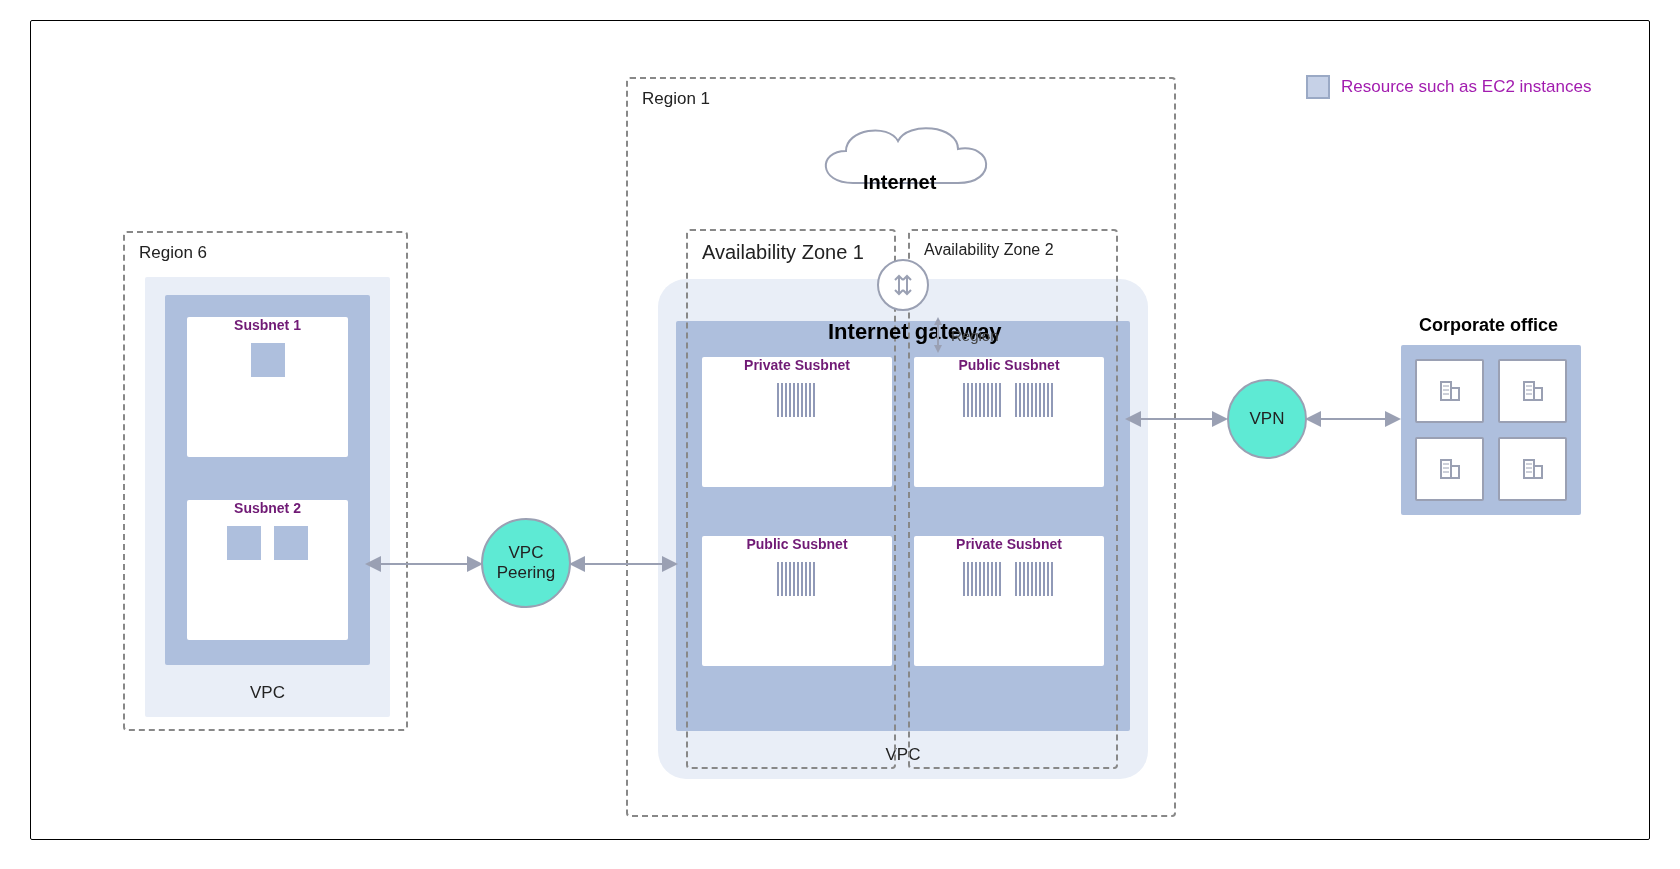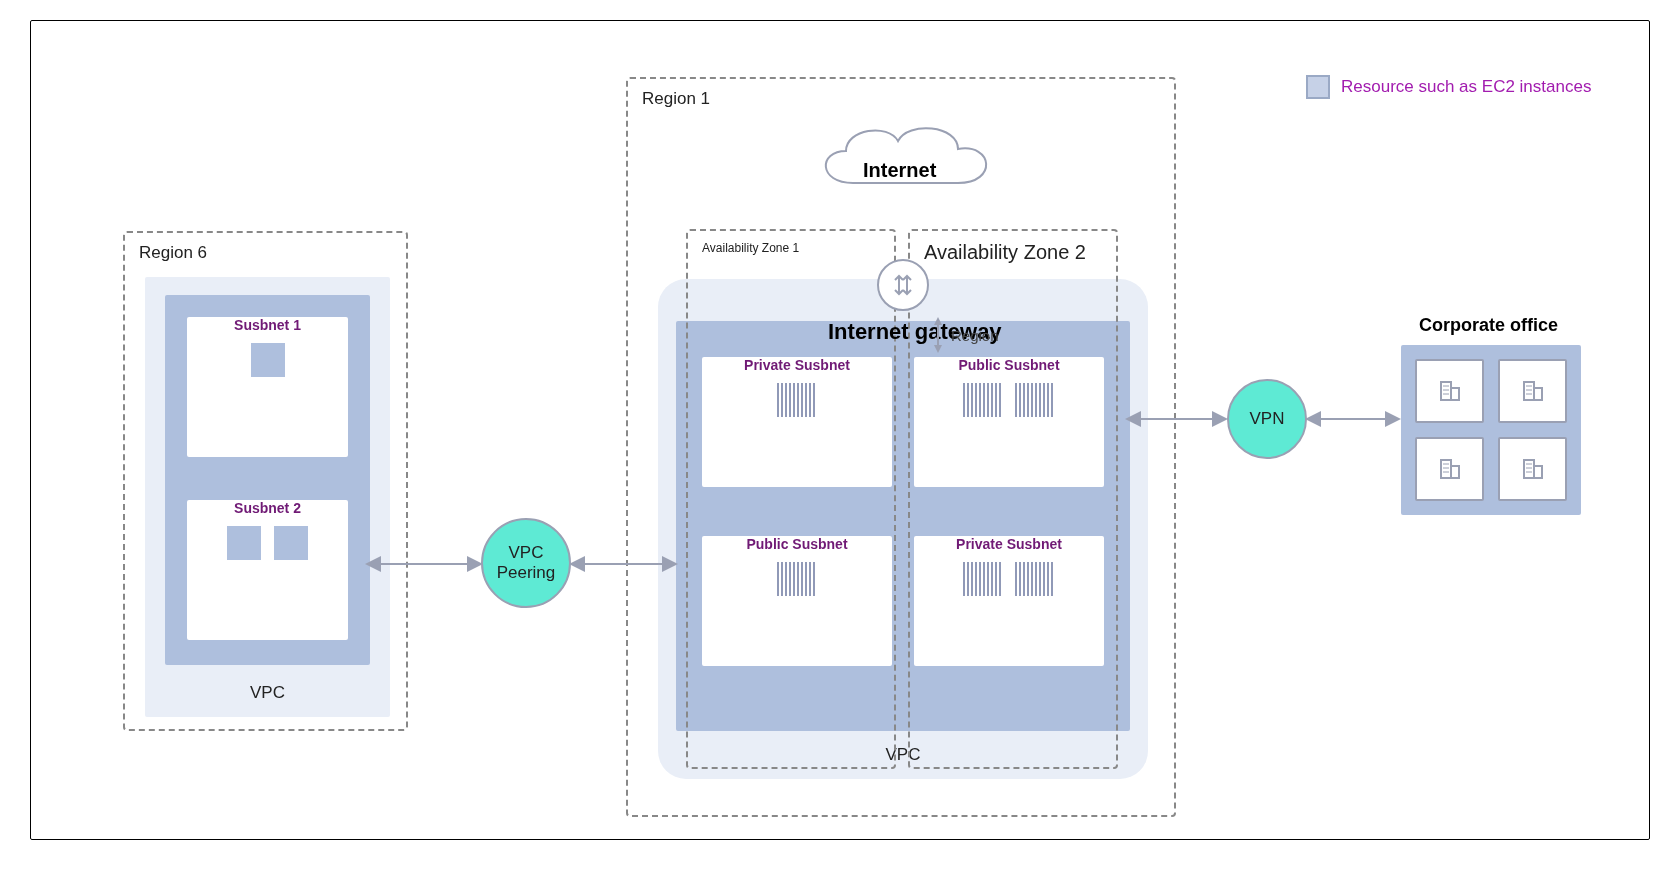--- a/index.html
+++ b/index.html
@@ -94,20 +94,21 @@
   }
   .cloud {
     position: absolute;
     width: 210px; height: 90px;
   }
   .cloud-label {
     position: absolute;
     font-size: 20px;
     font-weight: 700;
     color: #000;
+    margin-top: 12px;
   }
   .corp-box {
     position: absolute;
     background: #aebfdd;
     border-radius: 2px;
     padding: 14px;
     display: grid;
     grid-template-columns: 1fr 1fr;
     grid-template-rows: 1fr 1fr;
     gap: 14px;
@@ -215,24 +216,24 @@
           <div>
             <span class="stripes"></span>
             <span class="stripes"></span>
           </div>
         </div>
       </div>
       <div class="vpc-label" style="bottom:14px;">VPC</div>
     </div>
 
     <div class="dashed-box" style="left:58px; top:150px; width:210px; height:540px; background:transparent;">
-      <div class="box-label" style="font-size:12px;">Availability Zone 1</div>
+      <div class="box-label" style="font-size:20px;">Availability Zone 1</div>
     </div>
     <div class="dashed-box" style="left:280px; top:150px; width:210px; height:540px; background:transparent;">
-      <div class="box-label" style="font-size:20px;">Availability Zone 2</div>
+      <div class="box-label" style="font-size:16px;">Availability Zone 2</div>
     </div>
 
     <div class="igw-circle" style="left:249px; top:180px;">
       <svg width="30" height="30" viewBox="0 0 30 30">
         <path d="M11 6 L11 24 M7 10 L11 6 L15 10 M7 20 L11 24 L15 20" stroke="#9aa0b3" stroke-width="2" fill="none"></path>
         <path d="M19 6 L19 24 M15 10 L19 6 L23 10 M15 20 L19 24 L23 20" stroke="#9aa0b3" stroke-width="2" fill="none"></path>
       </svg>
     </div>
     <div class="igw-label" style="left:200px; top:240px;">Internet gateway</div>
 

